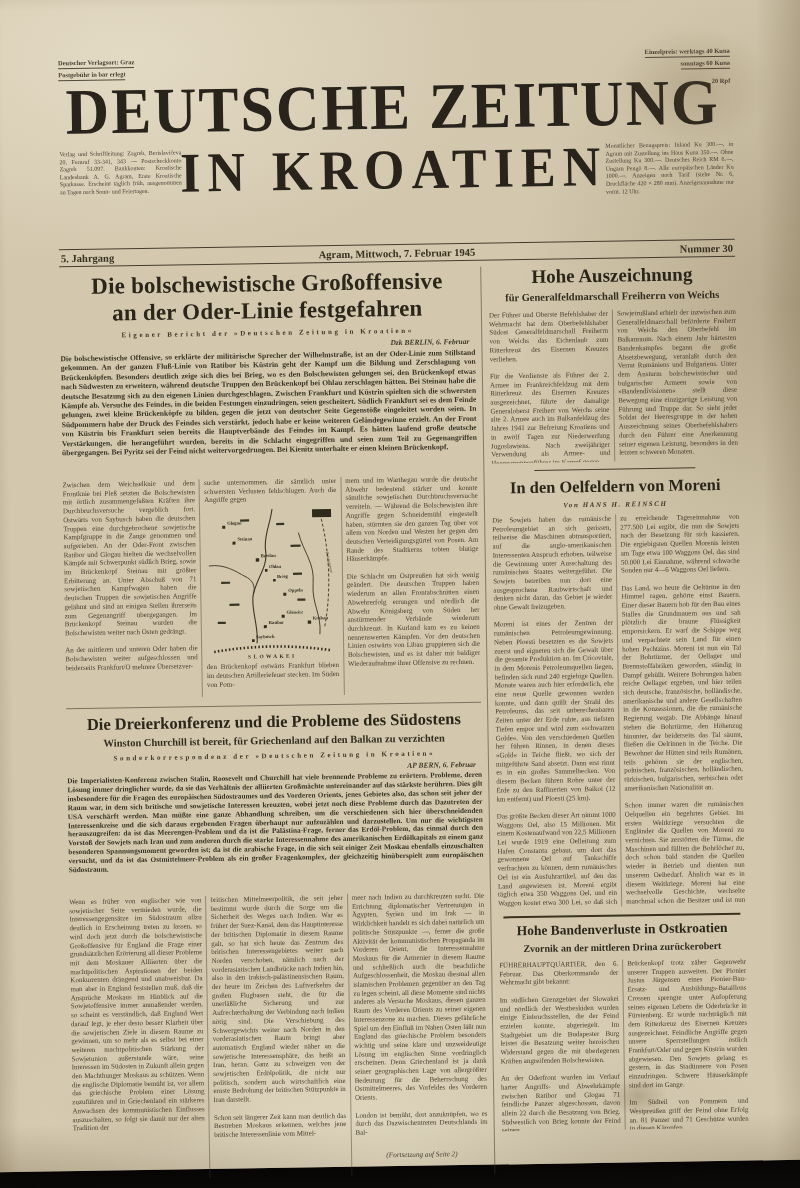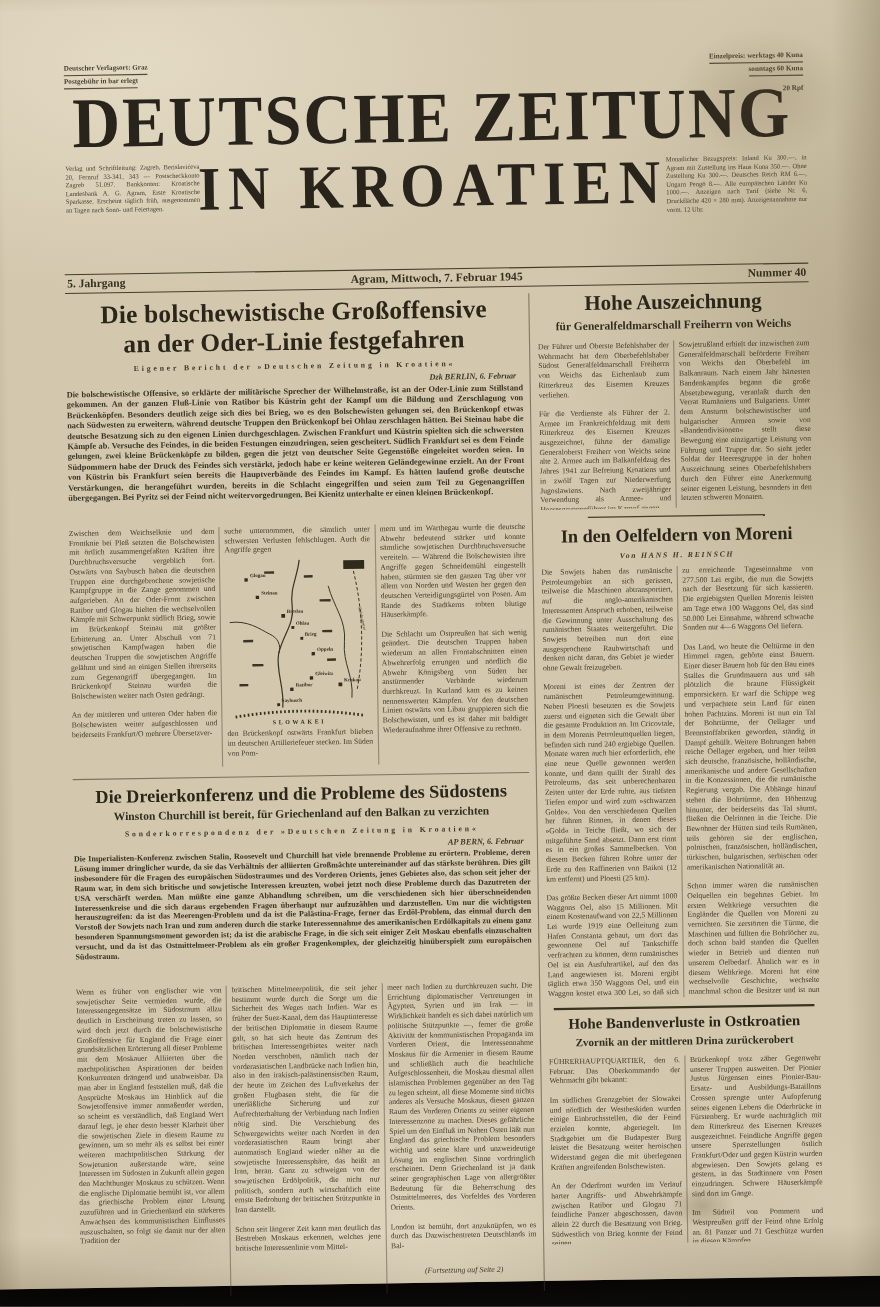--- a/index.html
+++ b/index.html
@@ -91,21 +91,21 @@
     </div>
 
     <div id="mast1" class="masthead">DEUTSCHE ZEITUNG</div>
     <div id="mast2" class="masthead">IN KROATIEN</div>
     <div id="imprint-left" class="imprint">Verlag und Schriftleitung: Zagreb, Berislavićeva 20, Fernruf 33-341, 343 — Postscheckkonto Zagreb 51.097. Bankkonten: Kroatische Landesbank A. G. Agram, Erste Kroatische Sparkasse. Erscheint täglich früh, ausgenommen an Tagen nach Sonn- und Feiertagen.</div>
     <div id="imprint-right" class="imprint">Monatlicher Bezugspreis: Inland Ku 300.—, in Agram mit Zustellung ins Haus Kuna 350.—. Ohne Zustellung Ku 300.—. Deutsches Reich RM 6.—, Ungarn Pengö 8.—. Alle europäischen Länder Ku 1000.—. Anzeigen nach Tarif (siehe Nr. 6, Druckfläche 420 × 280 mm). Anzeigenannahme nur vorm. 12 Uhr.</div>
 
     <div class="dateline">
       <span>5. Jahrgang</span>
       <span>Agram, Mittwoch, 7. Februar 1945</span>
-      <span>Nummer 40</span>
+      <span>Nummer 30</span>
     </div>
 
     <div id="main">
 
       <div id="left-sec">
 
         <div>
           <div class="h-xl">Die bolschewistische Großoffensive</div>
           <div class="h-xl">an der Oder-Linie festgefahren</div>
           <div class="byline">Eigener Bericht der »Deutschen Zeitung in Kroatien«</div>

